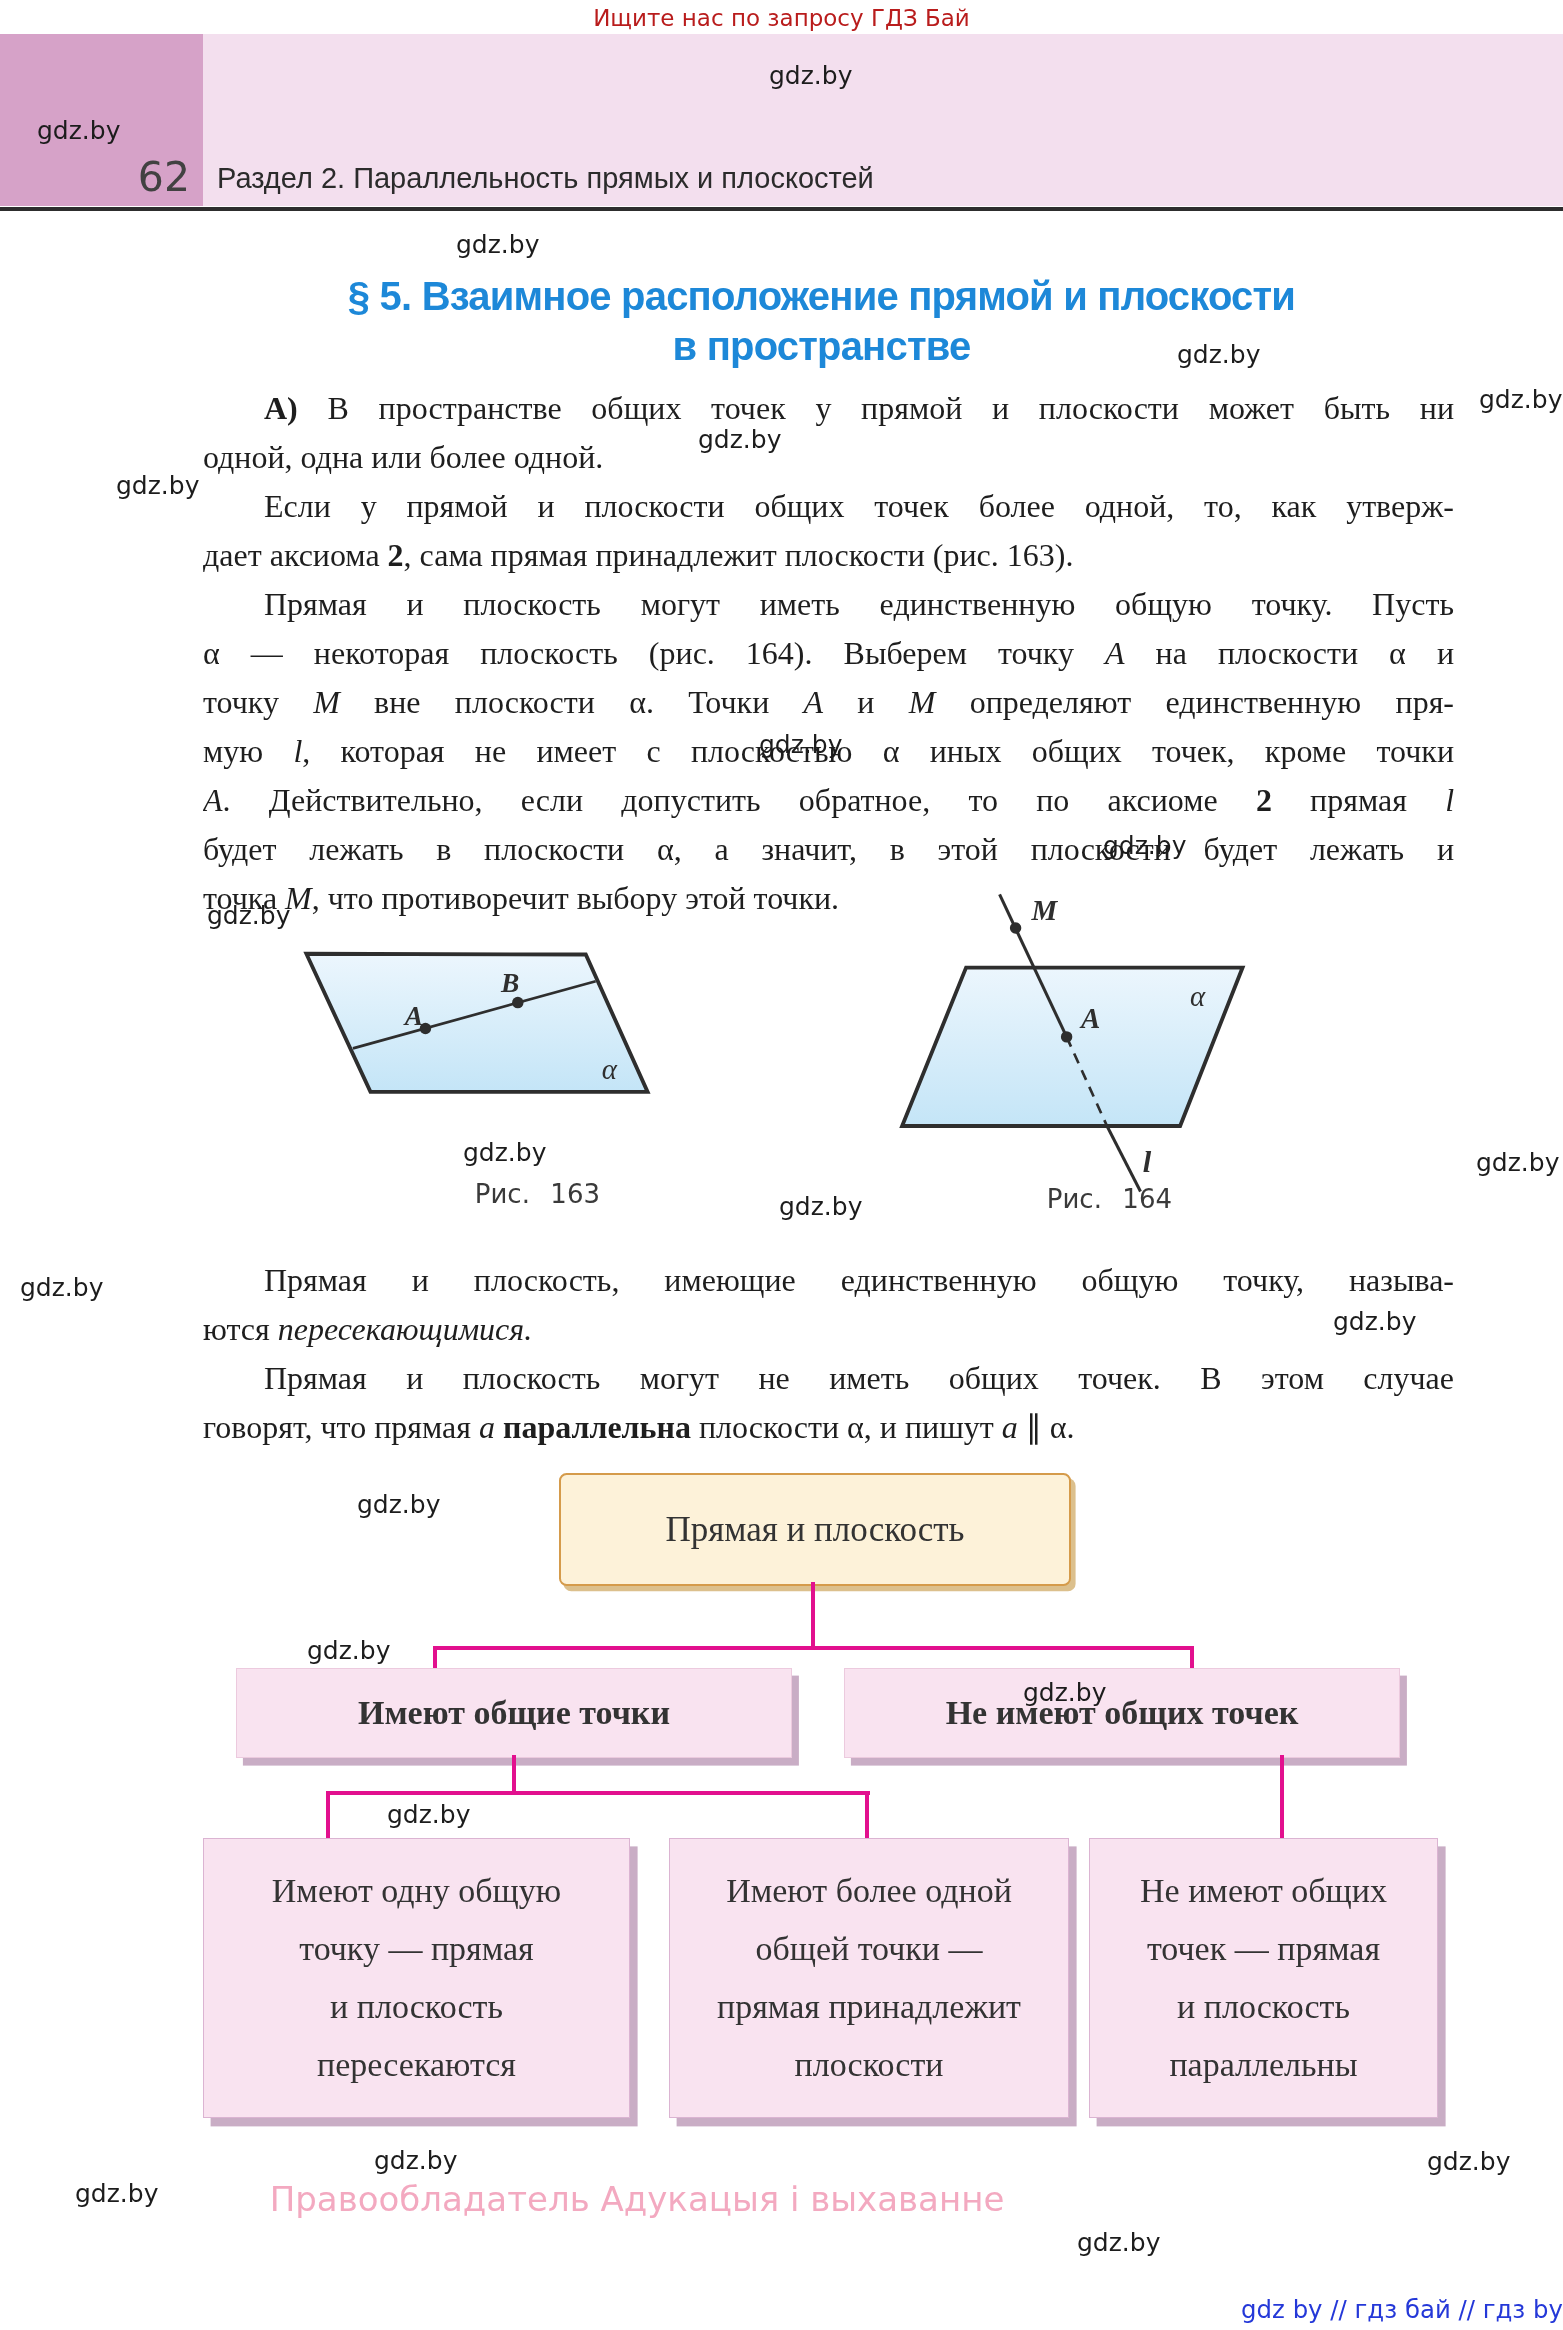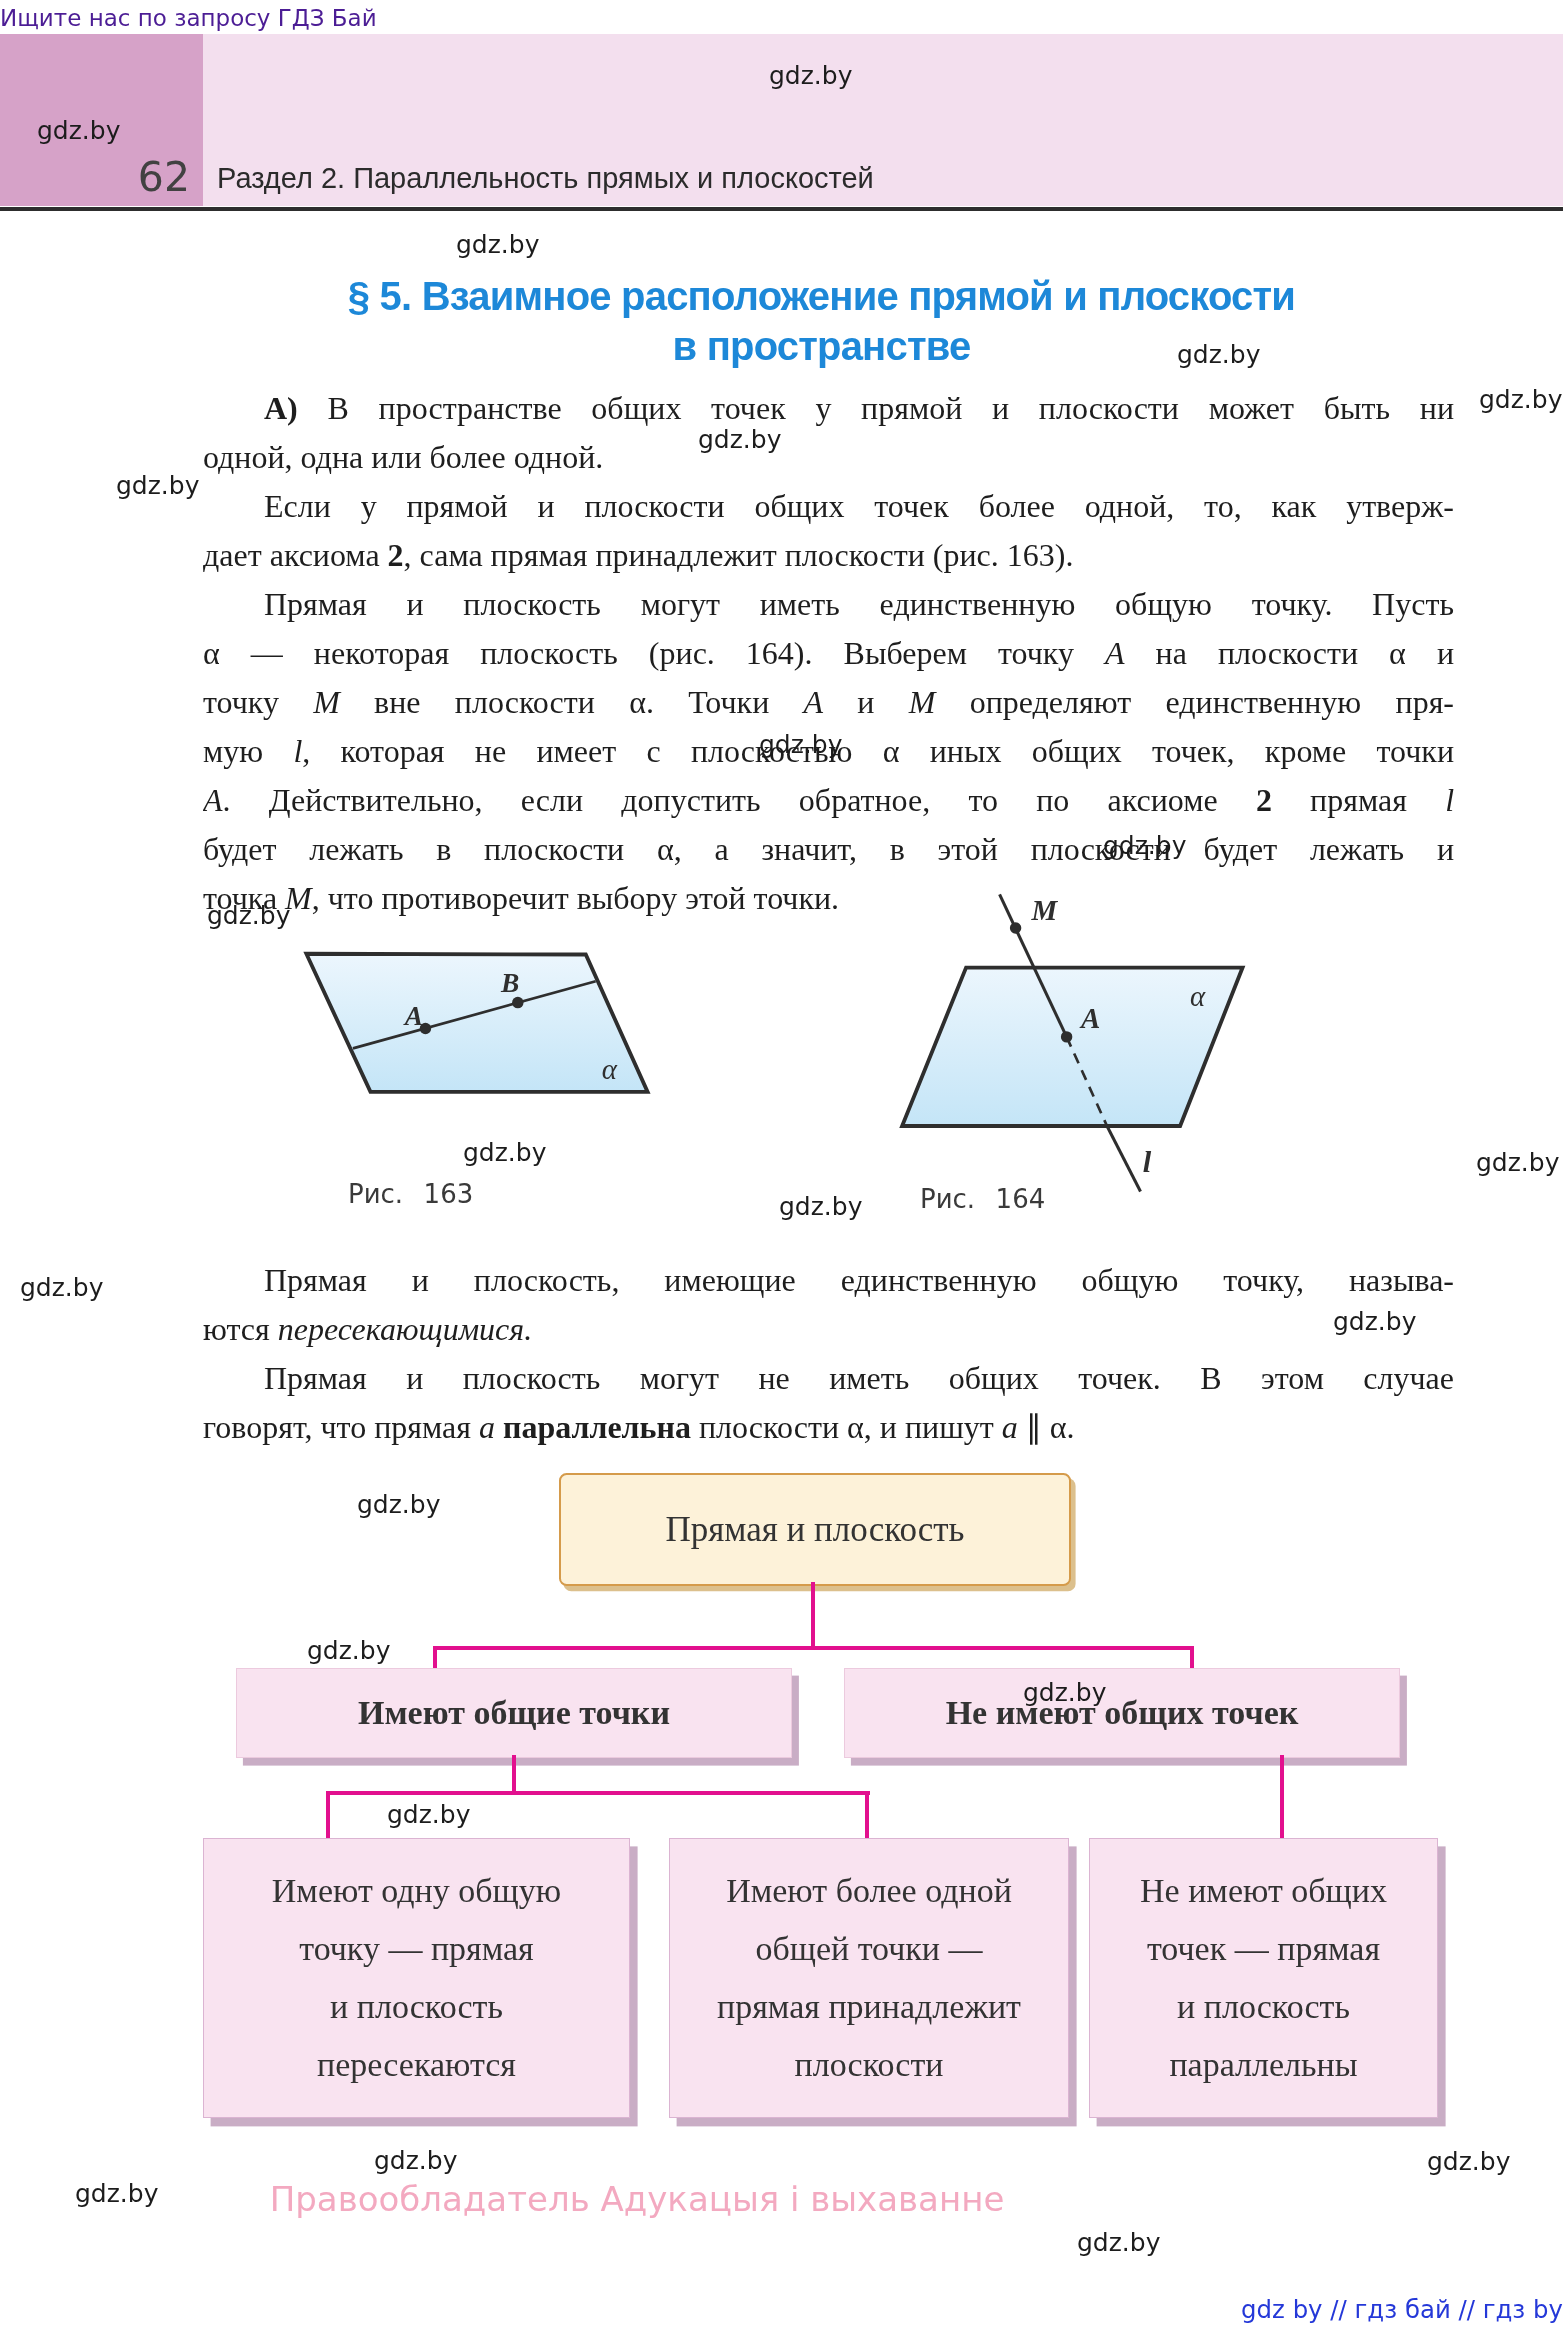--- a/index.html
+++ b/index.html
@@ -1,22 +1,22 @@
 <!DOCTYPE html>
 <html style="font-size:12.2px"><head>
 <meta charset="utf-8">
 <style>
   html,body{margin:0;padding:0;background:#ffffff;}
   #page{position:relative;width:1563px;height:2330px;background:#ffffff;overflow:hidden;
         font-family:"Liberation Serif",serif;color:#1e1e1e;}
   .abs{position:absolute;}
 
   
-  #banner{left:0;top:4.6px;width:1563px;
-          font-family:"DejaVu Sans",sans-serif;font-size:23px;color:#4c1d95;}
+  #banner{left:0;top:4.6px;width:1563px;text-align:center;
+          font-family:"DejaVu Sans",sans-serif;font-size:23px;color:#b91c1c;}
 
   
   #header-band{left:0;top:34px;width:1563px;height:172px;background:#f3dfee;}
   #header-left{left:0;top:34px;width:203px;height:172px;background:#d6a2c8;}
   #page-number{left:114px;top:153px;width:76px;text-align:right;
                font-family:"DejaVu Sans",sans-serif;font-size:41px;color:#414141;}
   #section-title{left:217px;top:162px;font-family:"Liberation Sans",sans-serif;
                  font-size:29px;color:#2b2b2b;white-space:nowrap;}
   #section-title .it{text-align:right;}
   #header-rule{left:0;top:207px;width:1563px;height:3.8px;background:#2d2d2d;}
@@ -32,21 +32,21 @@
   #textblock-2{left:203px;top:1256px;}
   .line{height:49px;line-height:49px;overflow:hidden;white-space:nowrap;}
   .line.just{text-align:justify;white-space:normal;}
   .line.just::after{content:"";display:inline-block;width:100%;height:0;}
   .line.ind{text-indent:61px;}
   .sb{font-weight:bold;}
   .si{font-style:italic;}
 
   
   .caption{font-family:"DejaVu Sans",sans-serif;font-size:26px;color:#3a3a3a;
-           word-spacing:12.2px;text-align:left;width:252px;}
+           word-spacing:12.2px;text-align:right;width:252px;}
   #cap-163{left:348px;top:1179px;}
   #cap-164{left:920px;top:1184px;}
 
   
   .conn{background:#e2108e;}
   #flow-root{left:559px;top:1473px;width:508px;height:109px;background:#fdf2d9;
              border:2.3px solid #d59b4b;border-radius:7.6px;box-shadow:4.6px 5.3px 0 #dcc08d;
              font-size:35px;color:#333;text-align:center;line-height:109px;}
   .l2box{background:#f9e3f0;border:0.8px solid #eccade;box-shadow:6.9px 7.6px 0 #c9adc5;
          font-size:34px;color:#333;text-align:center;line-height:88px;font-weight:bold;}

